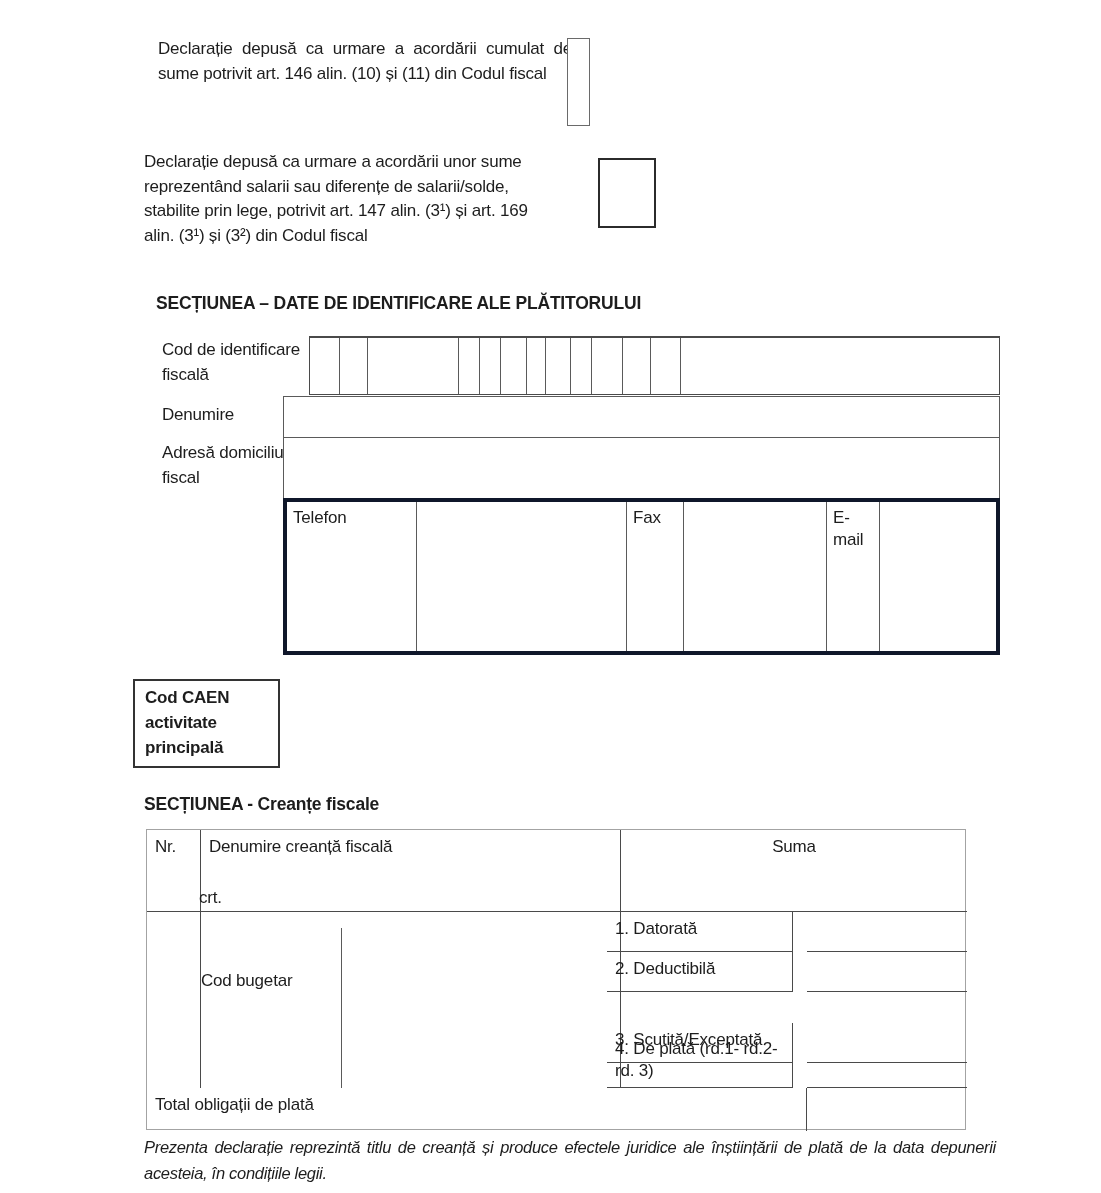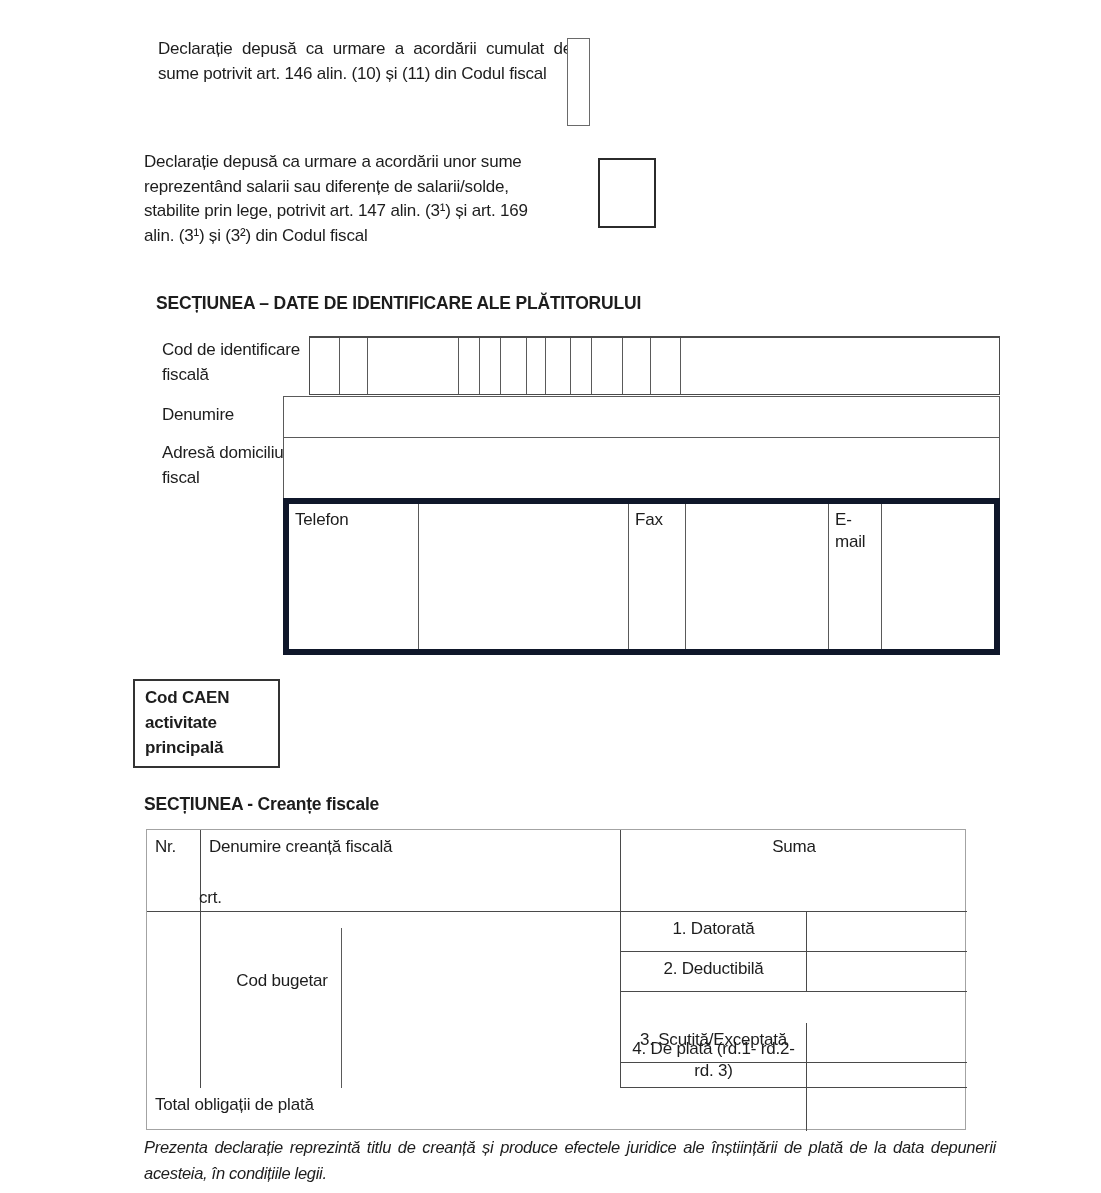--- a/index.html
+++ b/index.html
@@ -37,21 +37,21 @@
   .cif-row { left:309px; top:336px; width:691px; height:59px;
              display:flex; border:1px solid #4a4a4a; border-top-width:2px; }
   .cif-cell { border-right:1px solid #5a5a5a; height:100%; box-sizing:border-box; }
   .cif-cell:last-child { border-right:none; flex:1; }
 
   .input-box { border:1px solid #5a5a5a; background:#fff; }
   .box-denum { left:283px; top:396px; width:717px; height:42px; }
   .box-adr   { left:283px; top:437px; width:717px; height:62px; }
 
   .contact-row { left:283px; top:498px; width:717px; height:157px;
-                 display:flex; border:6px solid #0f172a; }
+                 display:flex; border:4px solid #0f172a; }
   .contact-cell { border-right:1px solid #5a5a5a; box-sizing:border-box;
                   padding:5px 6px; line-height:22px; }
   .contact-cell.last { border-right:none; flex:1; }
 
   .caen-box { left:133px; top:679px; width:147px; height:89px;
               border:2px solid #333; font-weight:bold;
               padding:4px 8px 8px 10px; line-height:25px; }
 
   
   .claims-table { left:146px; top:829px; width:820px; height:301px;
@@ -61,24 +61,24 @@
   .bb { border-bottom:1px solid #4a4a4a; }
   .pad { padding:6px 8px; }
 
   .t-nr-header   { left:0; top:0; width:54px; height:82px; }
   .t-nr-header .l2 { display:block; margin-top:29px;margin-left:44px; }
   .t-name-header { left:54px; top:0; width:420px; height:82px; }
   .t-suma-header { left:474px; top:0; width:346px; height:82px; text-align:center; }
 
   .t-nr-body   { left:0; top:82px; width:54px; height:176px; }
   .t-body-main { left:54px; top:82px; width:420px; height:176px; }
-  .t-codbugetar { position:absolute; left:11px; top:58px; width:140px; text-align:center; }
+  .t-codbugetar { position:absolute; left:0; top:58px; width:140px; text-align:left; }
   .t-inner-divider { position:absolute; left:140px; top:16px; width:1px; height:160px; background:#5a5a5a; }
 
-  .t-sub { left:474px; width:186px;text-align:center; }
+  .t-sub { left:460px; width:186px; }
   .t-val { left:660px; width:160px; }
   .r1 { top:82px;  height:40px; }
   .r2 { top:122px; height:40px; }
   .r3 { top:162px; height:40px;margin-top:31px; }
   .r4 { top:202px; height:56px; }
 
   .t-total-label { left:0; top:258px; width:660px; height:43px; }
   .t-total-value { left:660px; top:258px; width:160px; height:43px; }
 
   .footer-note { left:144px; top:1134px; width:852px;

